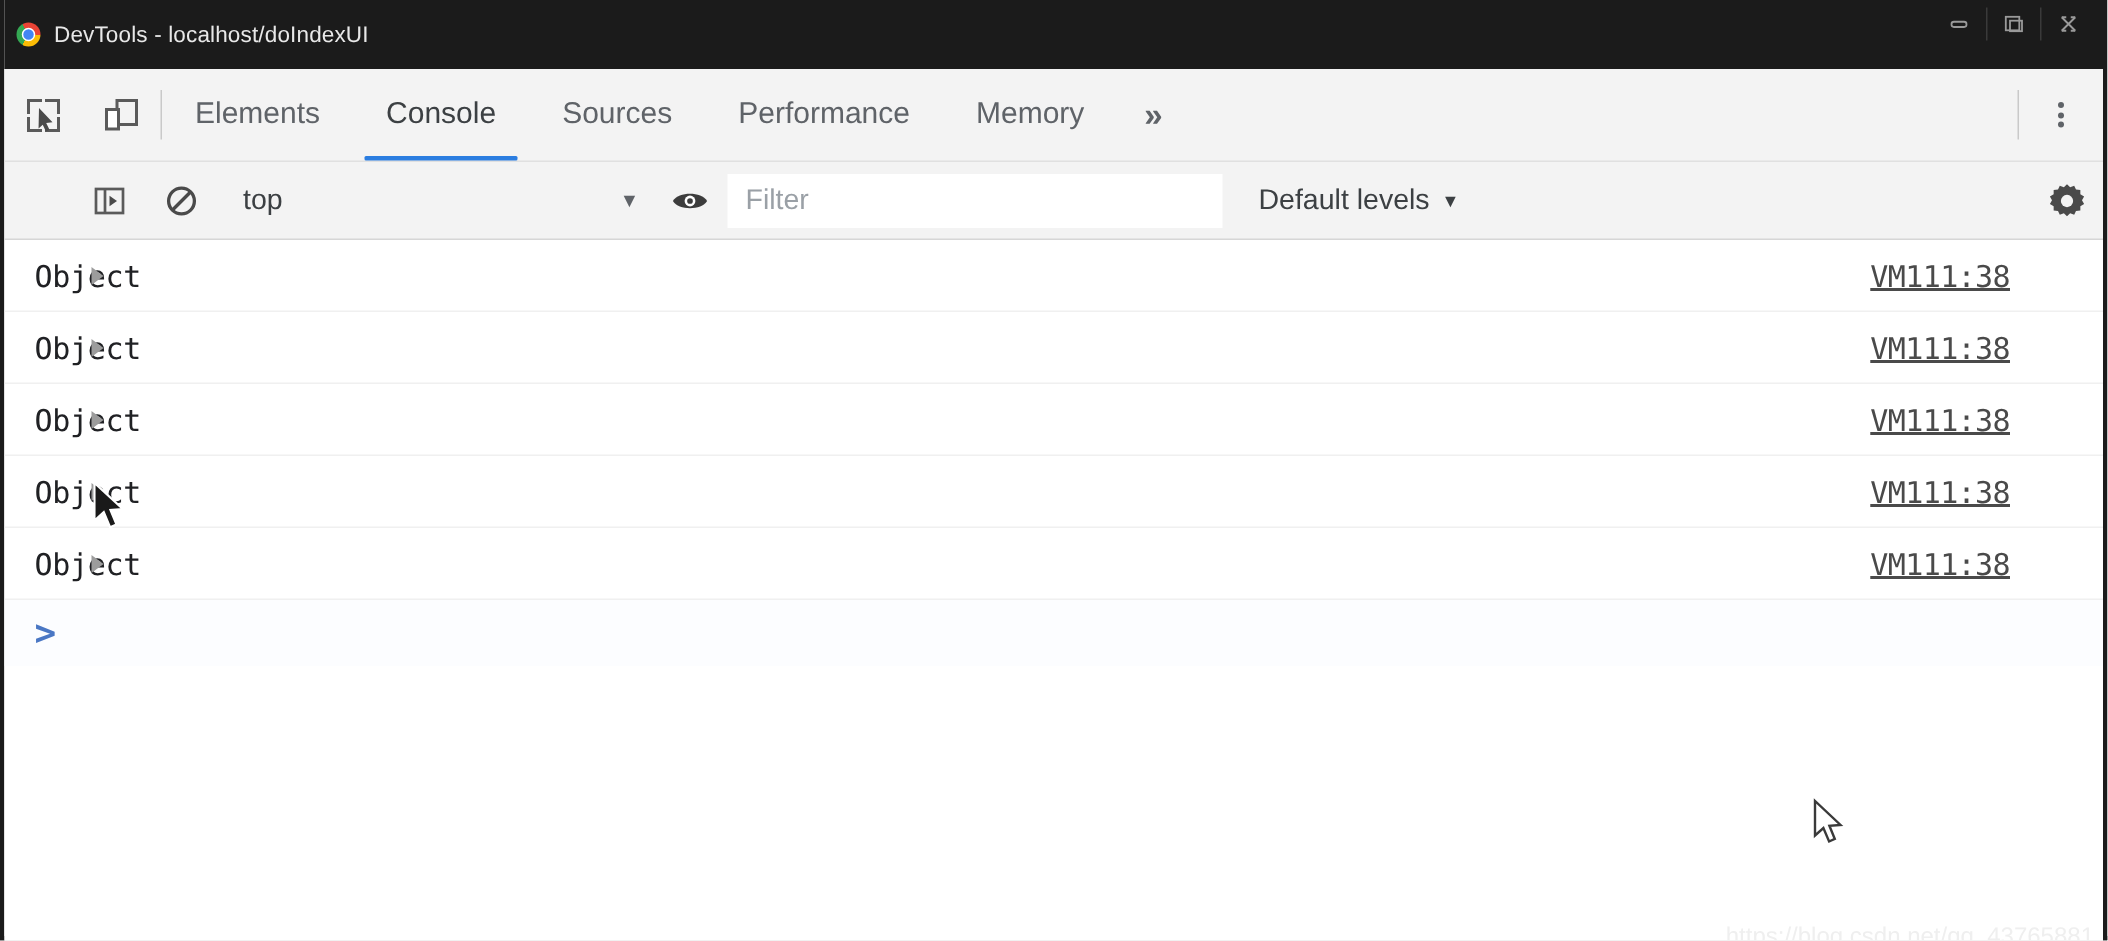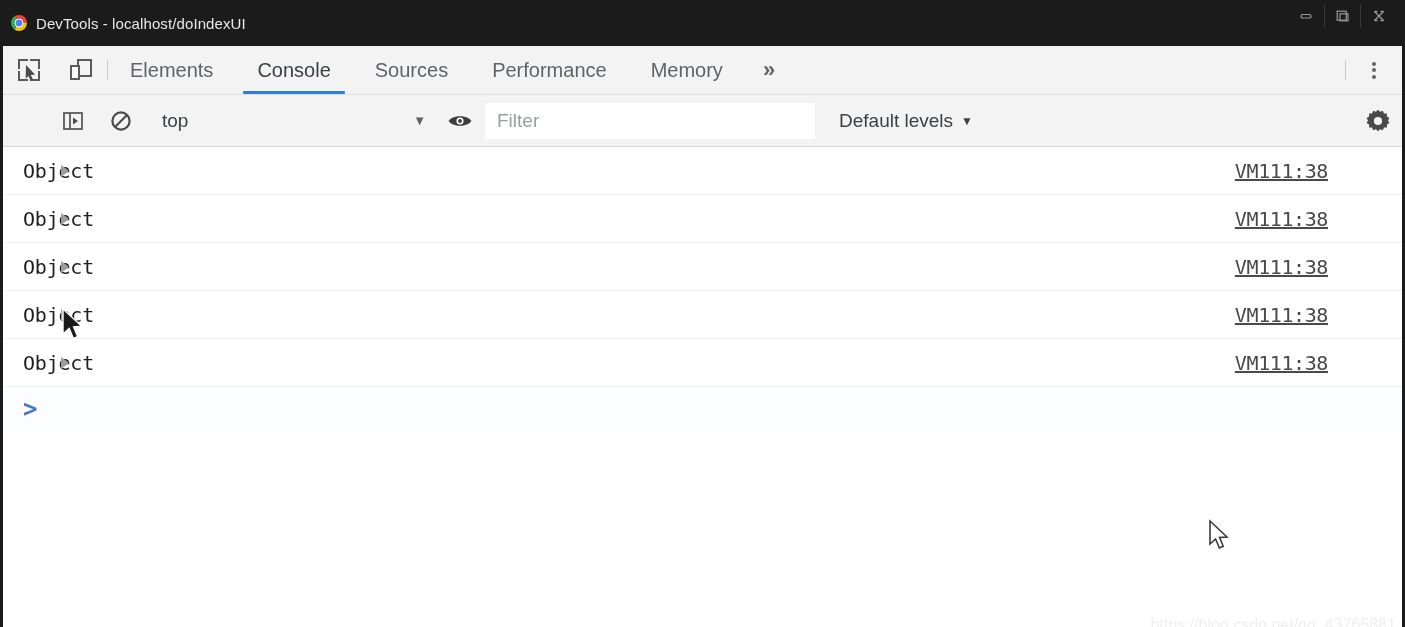--- a/index.html
+++ b/index.html
@@ -76,21 +76,21 @@
     position: relative;
     height: 594px;
     background: #ffffff;
     display: flex;
     flex-direction: column;
   }
 
   
   .tabstrip {
     position: relative;
-    height: 49px;
+    height: 62px;
     background: #f3f3f3;
     border-bottom: 1px solid #e0e0e0;
     display: flex;
     align-items: stretch;
   }
   .icon-btn {
     width: 52px;
     display: flex; align-items: center; justify-content: center;
     color: #5a5a5a;
   }
@@ -227,21 +227,21 @@
   }
   .msg-text {
     margin-left: 20px;
     font-family: "DejaVu Sans Mono", monospace;
     font-size: 20px;
     color: #202124;
     letter-spacing: -.2px;
   }
   .msg-link {
     position: absolute;
-    right: 74px;
+    right: 62px;
     font-family: "DejaVu Sans Mono", monospace;
     font-size: 20px;
     color: #4a4a4a;
     text-decoration: underline;
     letter-spacing: -.4px;
   }
   .prompt-row {
     height: 44px;
     display: flex;
     align-items: center;

